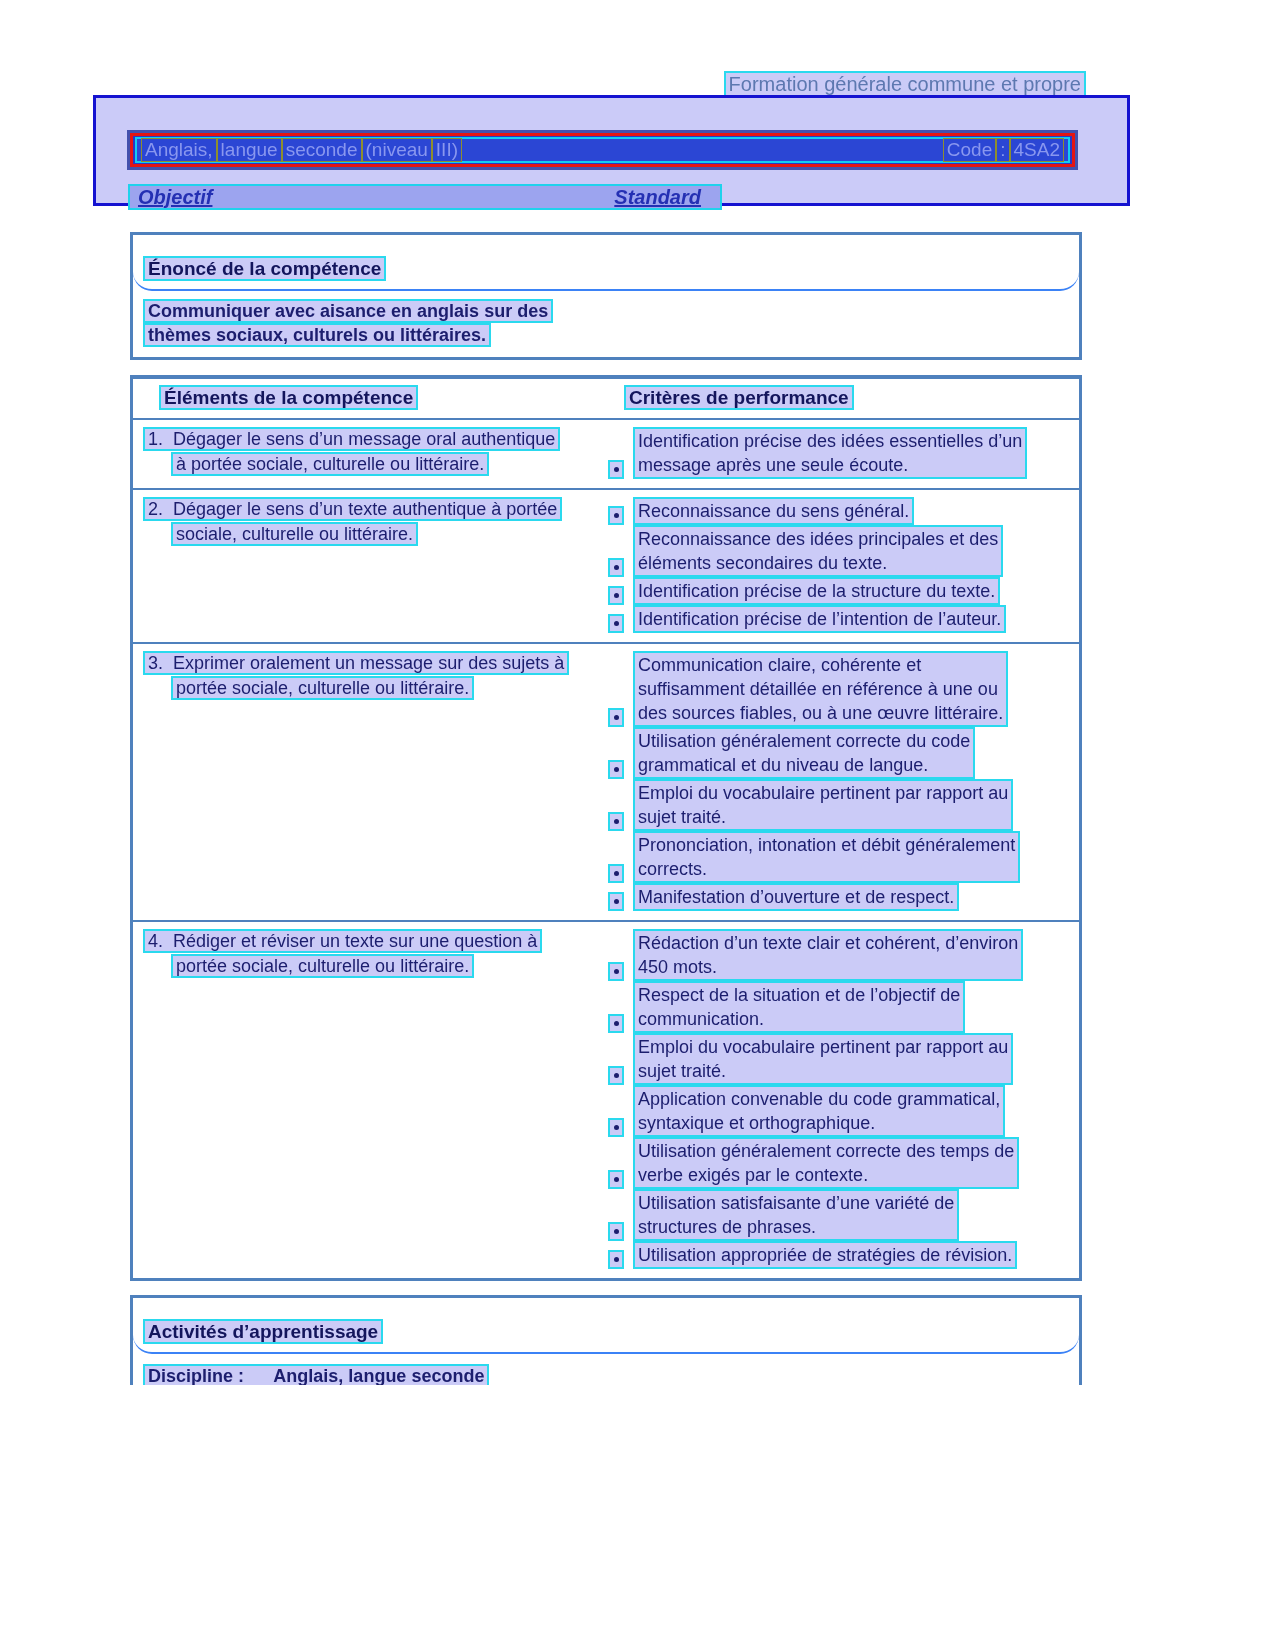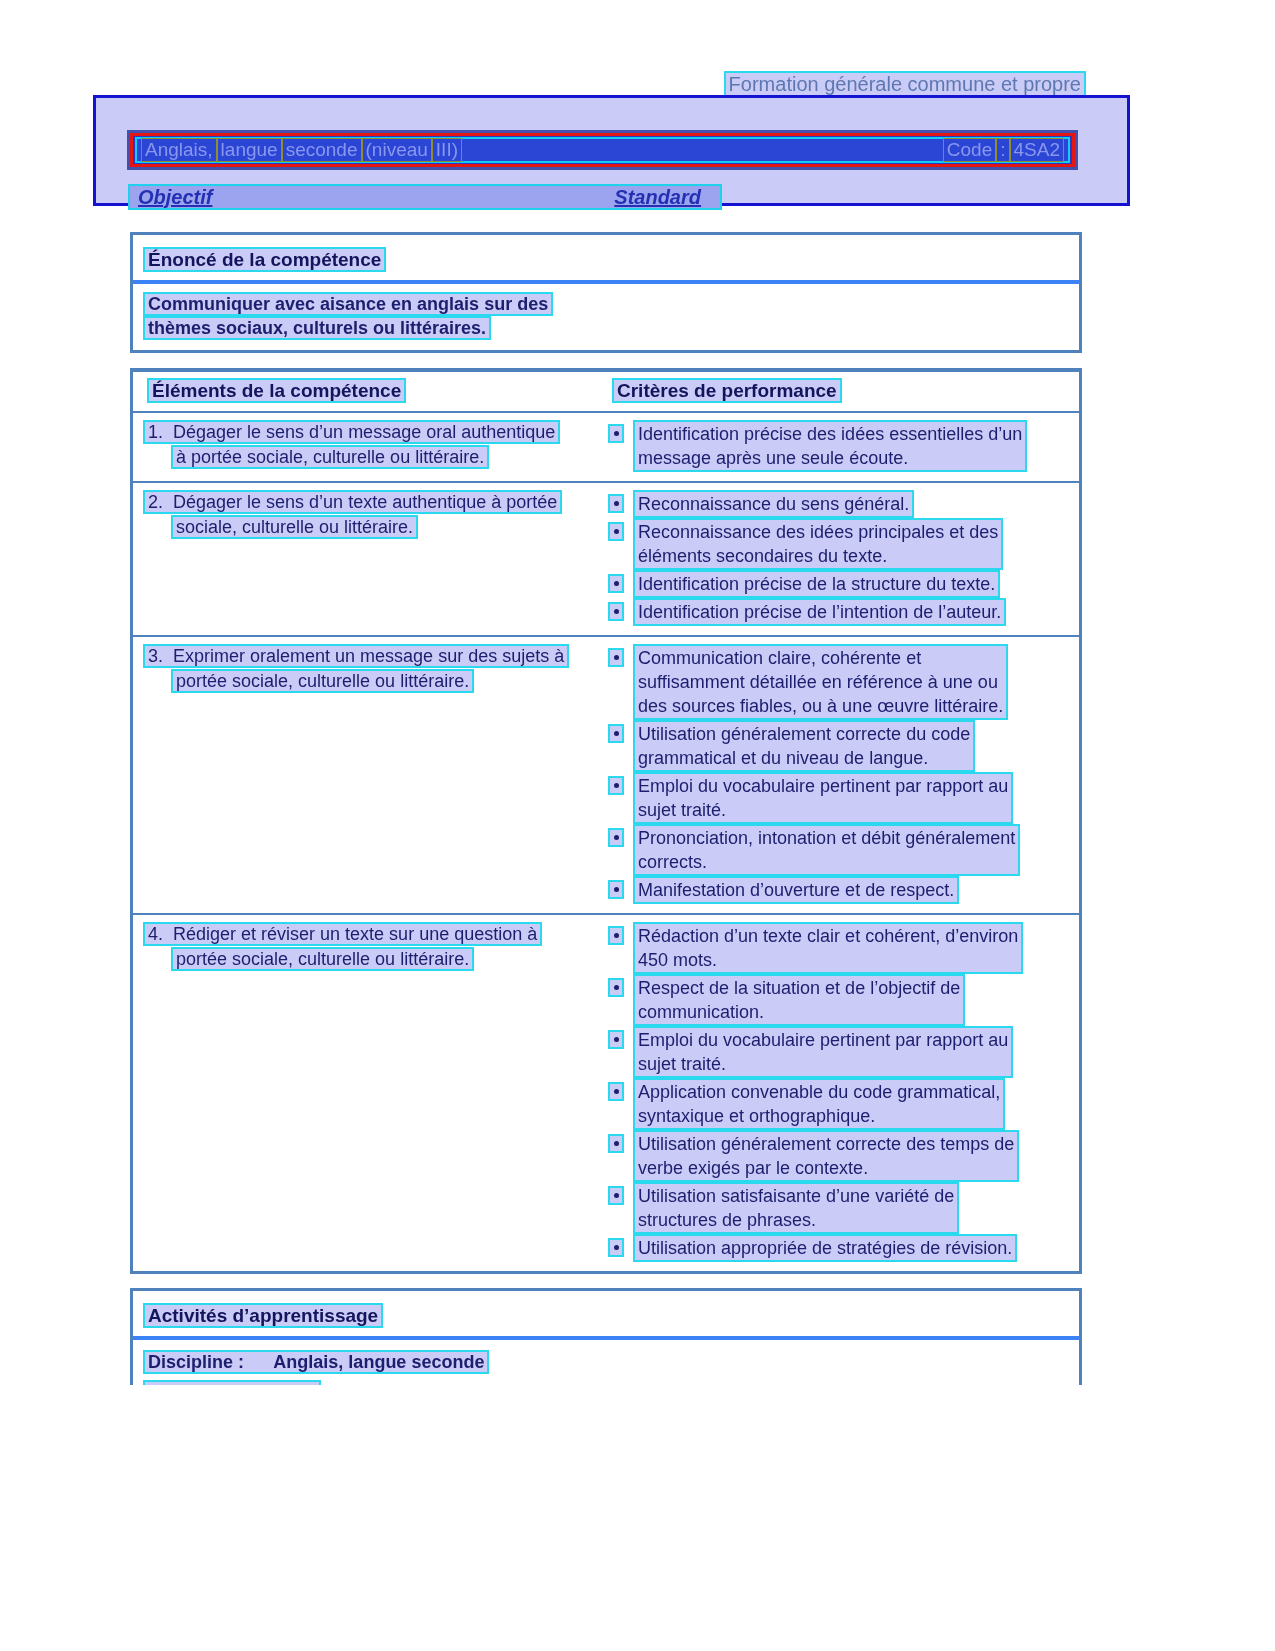--- a/index.html
+++ b/index.html
@@ -50,31 +50,31 @@
     box-sizing:border-box; background:#9ca4ef; border:2px solid #1fd2ec;
     display:flex; justify-content:space-between; align-items:center; padding:0 19px 0 8px;
   }
   .obj-label { font-style:italic; font-weight:bold; font-size:20px; color:#2430b3; text-decoration:underline; }
 
   
   .flow { position:absolute; left:130px; top:232px; width:952px; }
   .box { border:3px solid #4f81bd; background:#ffffff; box-sizing:border-box; }
   .boxA { margin-bottom:15px; }
   .boxB { margin-bottom:14px; border-top-width:4px; }
-  .box-header { border-bottom:4px solid #3b82f6; padding:13px 10px 8px; }
+  .box-header { border-bottom:2px solid #3b82f6; padding:22px 10px 8px;border-radius:19px; }
   .box-body  { padding:8px 10px 10px;font-weight:bold; }
 
   
-  .t-header { display:flex; border-bottom:2px solid #4f81bd; padding:7px 4px 8px; }
+  .t-header { display:flex; border-bottom:2px solid #4f81bd; padding:7px 16px 8px; }
   .t-row    { display:flex; border-bottom:2px solid #4f81bd; padding:7px 0 9px; }
   .t-row:last-child { border-bottom:none; }
   .col-el { width:475px; box-sizing:border-box; padding:0 8px 0 10px; }
   .col-cr { flex:1; padding-right:8px; }
   .el-wrap { padding-left:28px; text-indent:-28px; line-height:24px; }
-  .crit { display:flex; align-items:flex-start; }
+  .crit { display:flex; align-items:flex-end; }
   .bullet {
     flex:0 0 auto; width:12px; height:15px; margin:4px 9px 0 0;
     border:2px solid #2ad9ee; background:#cbcbf7;
     display:flex; align-items:center; justify-content:center;
   }
   .dot { width:5px; height:5px; border-radius:50%; background:#1c1e6e; }
 
   
   .act-row { margin:2px 0 5px; line-height:24px; }
 

